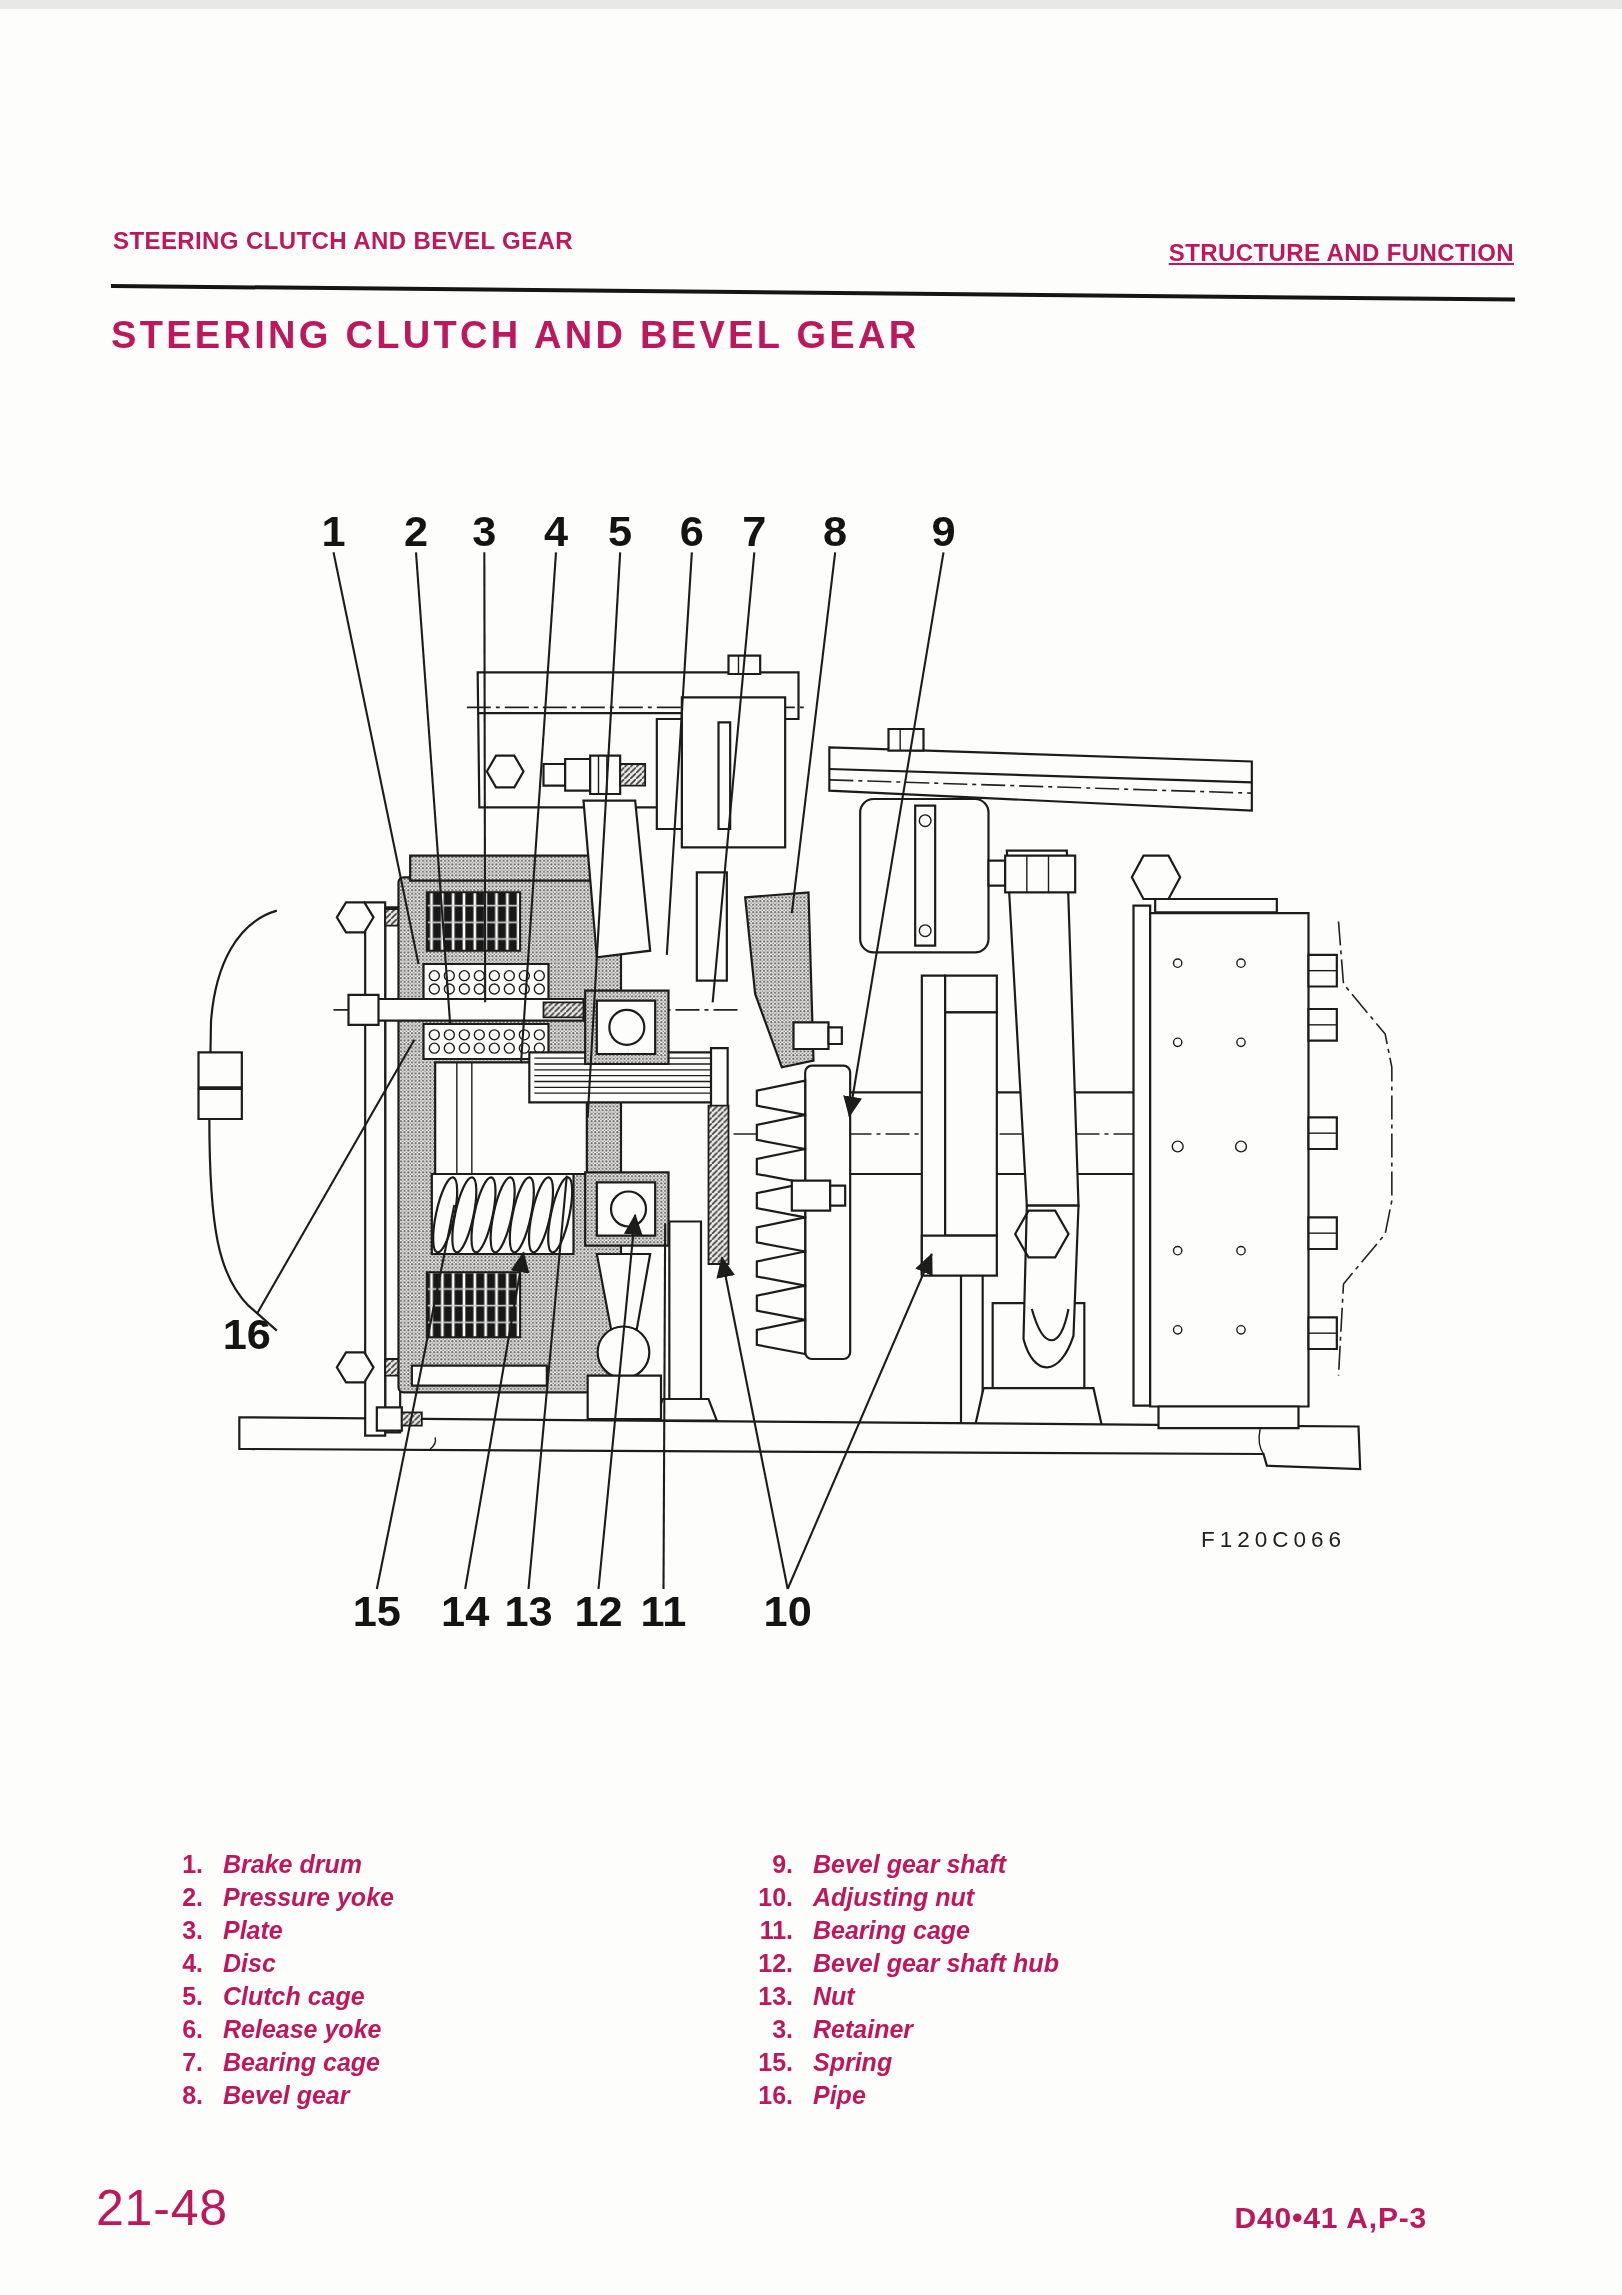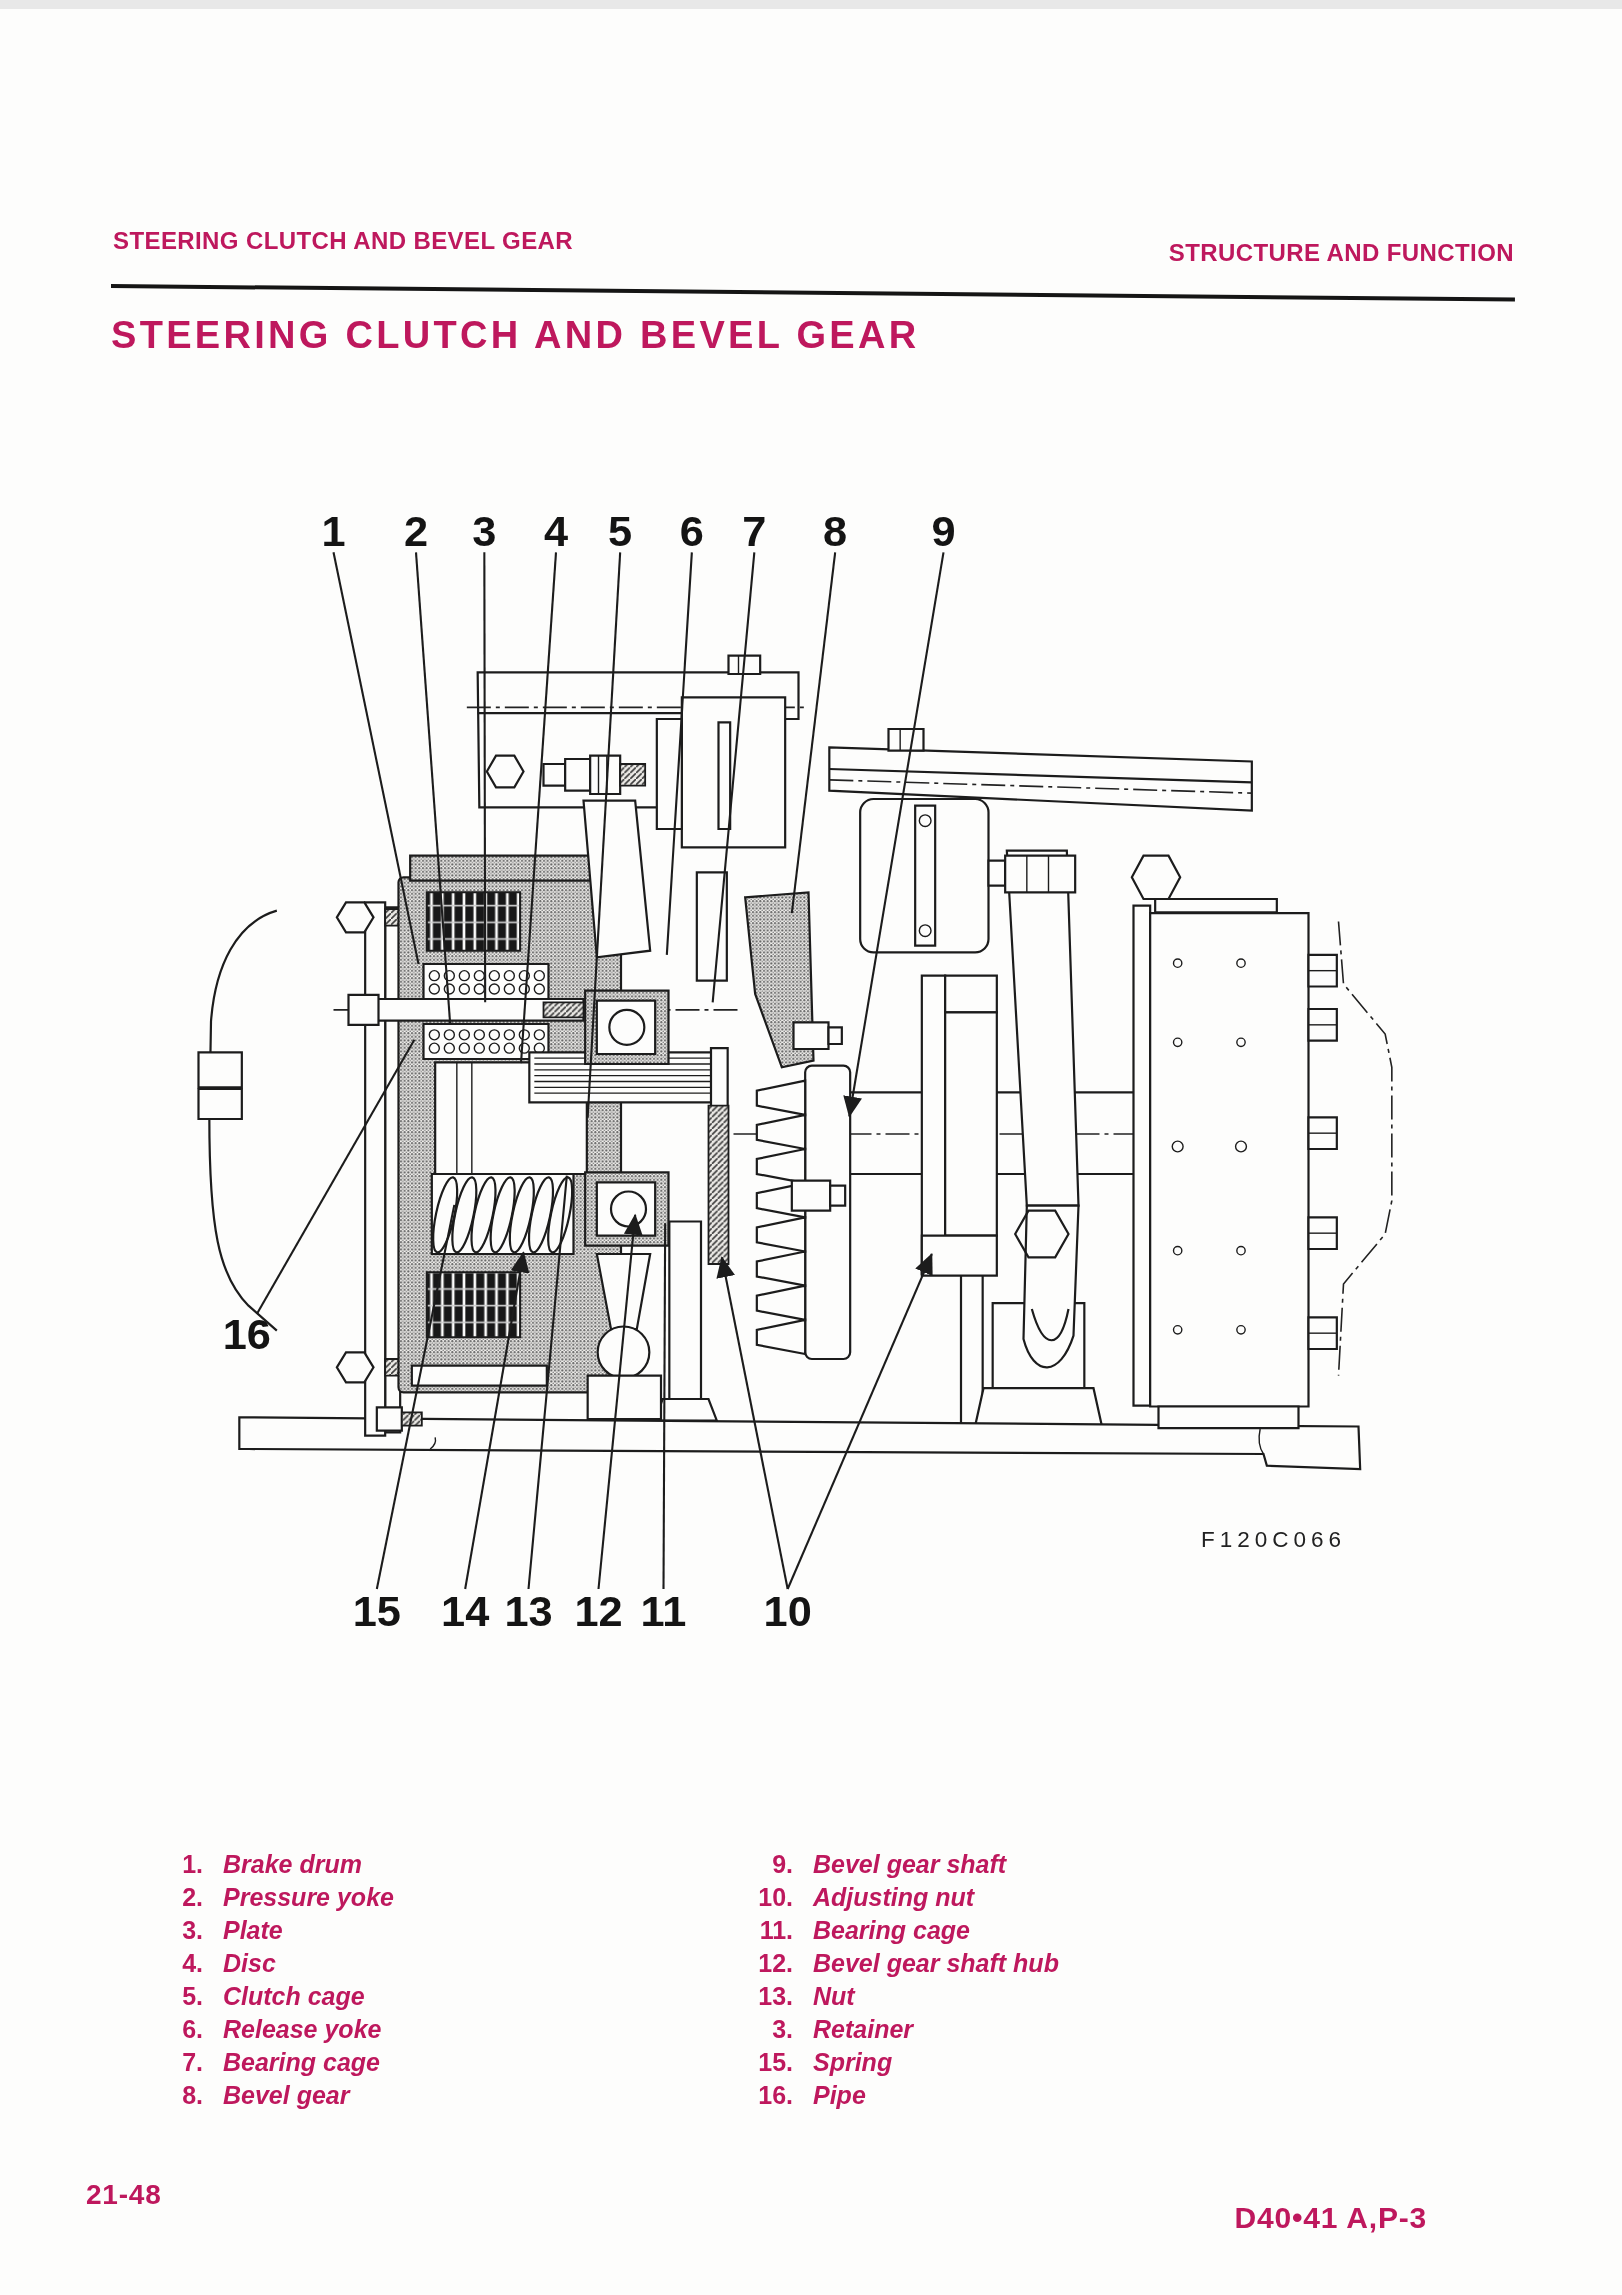--- a/index.html
+++ b/index.html
@@ -23,42 +23,42 @@
   .title{
     position:absolute;left:111px;top:305px;
     font-size:38px;font-weight:700;letter-spacing:3.3px;white-space:nowrap;
   }
   .plist{position:absolute;}
   .prow{display:flex;height:33px;align-items:center;}
   .pnum{display:inline-block;text-align:right;font-size:25px;font-weight:700;}
   .plabel{display:inline-block;margin-left:20px;font-size:25px;font-weight:700;white-space:nowrap;font-style:italic;}
   .col-left .pnum{width:40px;}
   .col-right .pnum{width:60px;}
-  .footer-left{position:absolute;left:86px;top:2170px;font-size:28px;font-weight:700;letter-spacing:0.8px;}
+  .footer-left{position:absolute;left:96px;top:2170px;font-size:50px;font-weight:400;letter-spacing:0.8px;}
   .footer-right{position:absolute;right:195px;top:2192px;font-size:30px;font-weight:700;letter-spacing:0.8px;white-space:nowrap;}
   svg{position:absolute;left:0;top:0;}
   svg *{vector-effect:non-scaling-stroke;}
   .ln{fill:none;stroke:#1c1c1c;stroke-width:2.2;}
   .wh{fill:#fdfdfc;stroke:#1c1c1c;stroke-width:2.2;}
   .st{fill:url(#halftone);stroke:#1c1c1c;stroke-width:2.2;}
   .bk{fill:url(#plates);stroke:#1c1c1c;stroke-width:2;}
   .ht{fill:url(#hatch);stroke:#1c1c1c;stroke-width:1.8;}
   .dd{fill:none;stroke:#222;stroke-width:1.6;stroke-dasharray:24 5 4 5;}
   .cl{fill:none;stroke:#1c1c1c;stroke-width:2.1;}
   .num{font-family:"Liberation Sans",sans-serif;font-weight:700;font-size:52px;fill:#141414;text-anchor:middle;}
   .figcode{font-family:"Liberation Sans",sans-serif;font-weight:400;font-size:27px;letter-spacing:6px;fill:#222;text-anchor:middle;}
   .thin{stroke-width:1.4;}
 </style>
 </head>
 <body>
 
 <div class="page">
 
   <div class="abs hdr" style="left:113px;top:218px;">STEERING CLUTCH AND BEVEL GEAR</div>
-  <div class="abs hdr" style="right:108px;top:230px;">STRUCTURE AND FUNCTION</div>
+  <div class="abs hdr" style="right:108px;top:230px;text-decoration:underline;">STRUCTURE AND FUNCTION</div>
   <div class="rule"></div>
 
   <div class="title">STEERING CLUTCH AND BEVEL GEAR</div>
 
   <svg width="1622" height="2295" viewBox="0 0 1946 2754">
     <defs>
       <pattern id="halftone" width="4.4" height="4.4" patternUnits="userSpaceOnUse">
         <rect width="4.4" height="4.4" fill="#f2f1ee"></rect>
         <circle cx="1.4" cy="1.4" r="1.35" fill="#666"></circle>
         <circle cx="3.6" cy="3.6" r="0.9" fill="#777"></circle>

